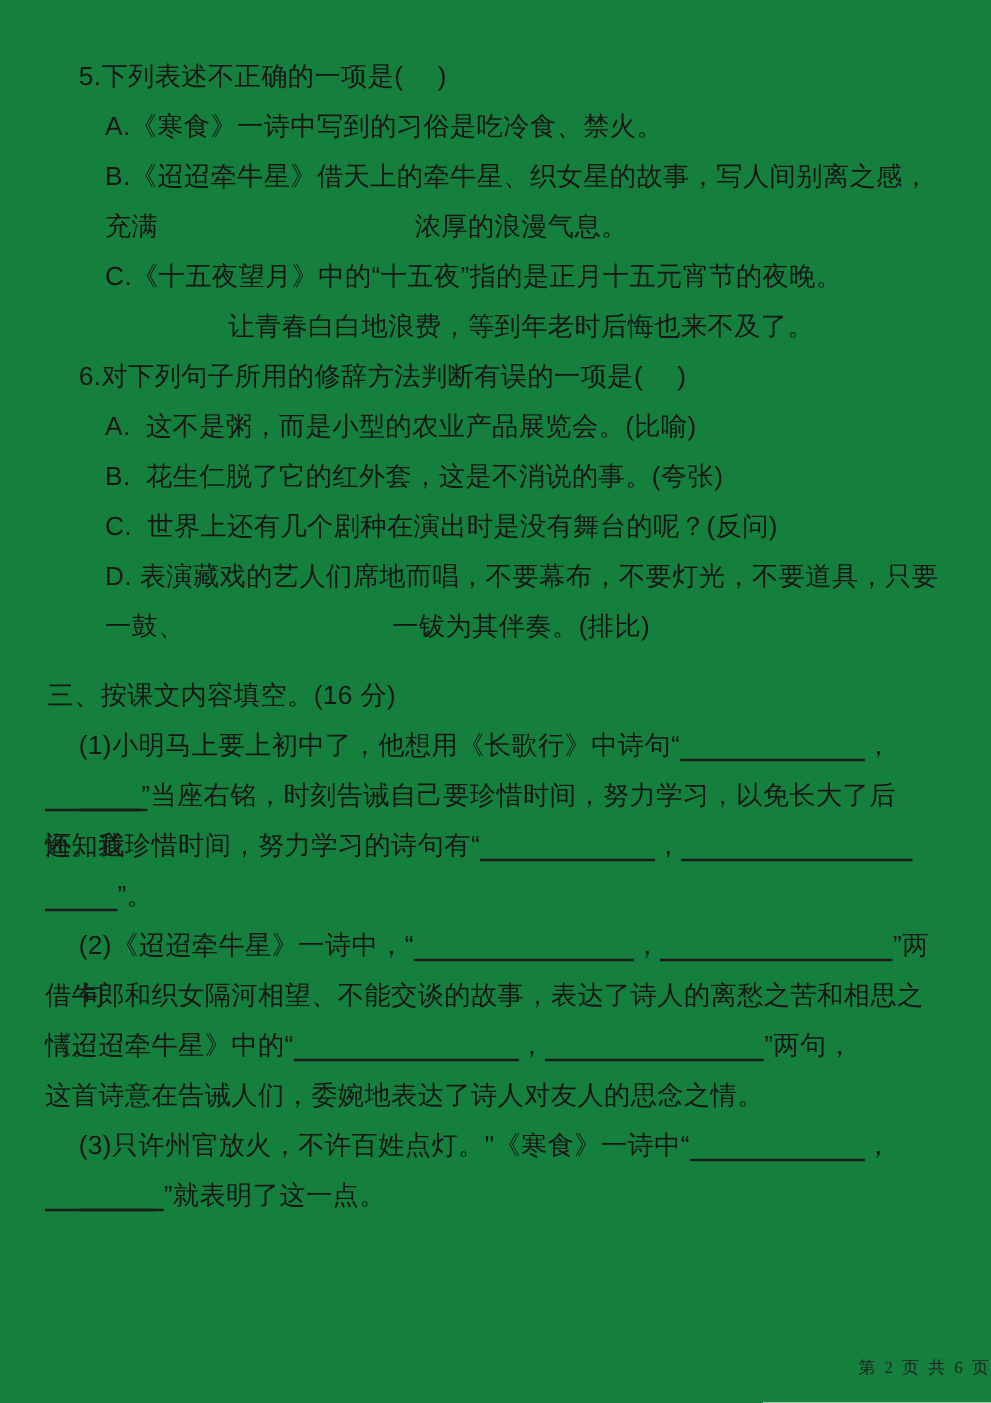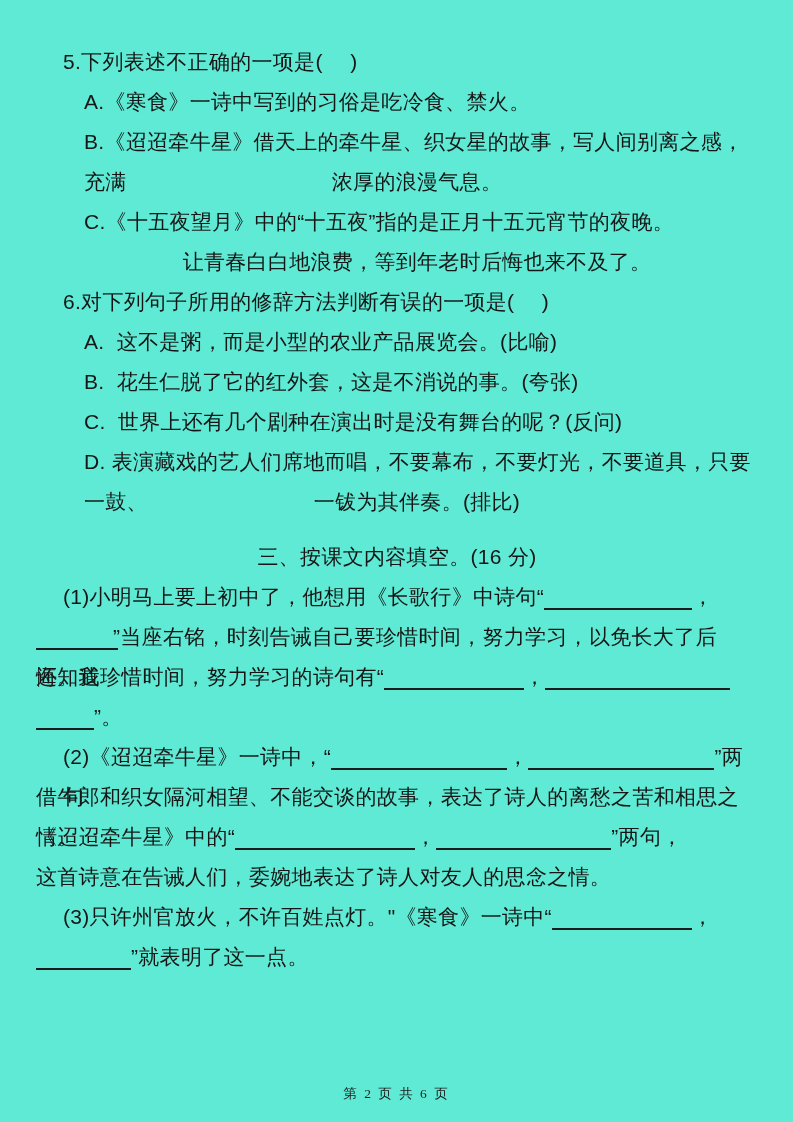--- a/index.html
+++ b/index.html
@@ -1,20 +1,20 @@
 <!DOCTYPE html>
 <html><head>
 <meta charset="utf-8">
 <style>
   html, body { margin: 0; padding: 0; background: #ffffff; }
   .page {
     position: relative;
     width: 793px;
     height: 1122px;
-    background: #5eead4;
+    background: #15803d;
     overflow: hidden;
     font-family: "Liberation Sans", sans-serif;
     color: #161616;
   }
   .content {
     position: absolute;
     top: 42px;
     left: 36px;
     right: 37px;
   }
@@ -31,27 +31,27 @@
     display: inline-block;
     height: 0;
     border-bottom: 2px solid #1c1c1c;
     vertical-align: -6px;
   }
   .ind-sec  { margin-left: 2px; }
   .ind-q    { margin-left: 27px; }
   .ind-opt  { margin-left: 48px; }
   .ind-copt { margin-left: 42px; text-align: center; }
   .ind-cont { margin-left: 0; }
-  .gap-lg   { margin-top: 15px; text-align: center; }
+  .gap-lg   { margin-top: 15px; }
   .footer {
     position: absolute;
     left: 0;
     right: 0;
     bottom: 19px;
-    text-align: center;
+    text-align: right;
     font-family: "Liberation Serif", serif;
     font-size: 13.5px;
     color: #222222;
     letter-spacing: 2px;
   }
 </style>
 </head>
 <body>
 
 <div class="page">

